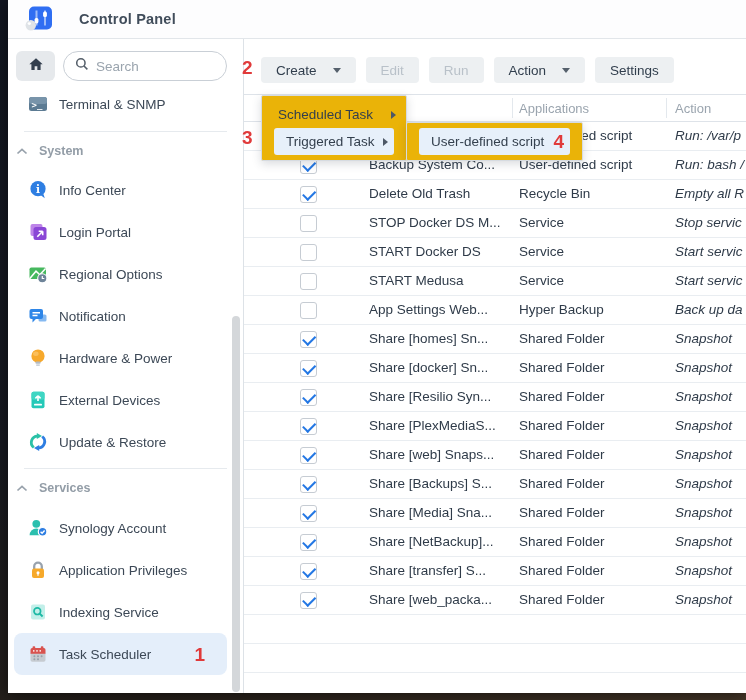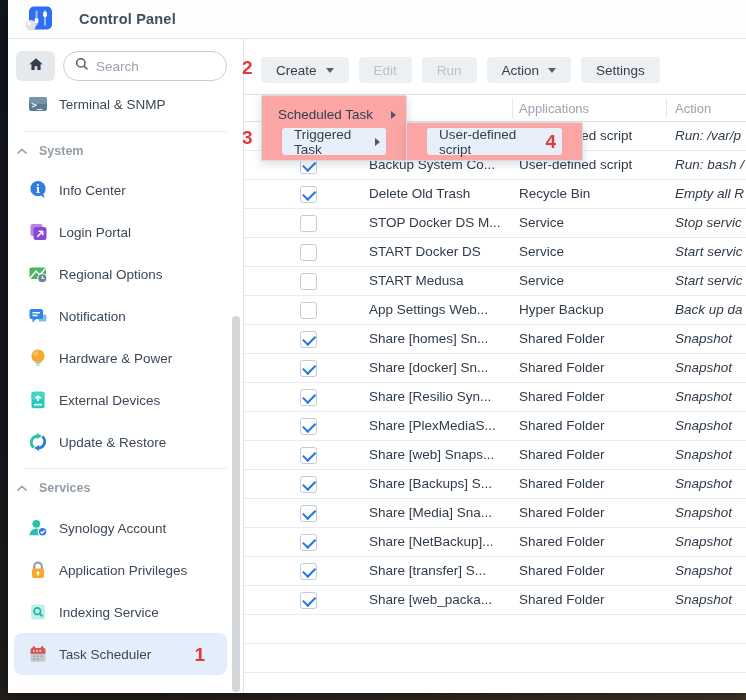--- a/index.html
+++ b/index.html
@@ -48,21 +48,21 @@
   .item-annot { margin-left:auto; margin-right:22px; }
   .item-annot:empty { display:none; }
   .scroll-thumb { position:absolute; right:3px; top:277px; width:8px; height:376px;
     background:#d4d7da; border-radius:4px; }
 
   
   .main { flex:1; position:relative; min-width:0; background:#fff; }
 
   .toolbar { position:absolute; left:0; top:0; right:0; height:55px;
     display:flex; align-items:flex-end; gap:10px; padding:0 0 11px 17px; }
-  .btn { height:26px; display:inline-flex; align-items:center; gap:9px;
+  .btn { height:26px; display:inline-flex; align-items:center; gap:16px;
     padding:0 15px; background:#edf0f2; border-radius:4px; font-size:13.5px;
     color:#313e4d; white-space:nowrap; cursor:default; }
   .btn.disabled { color:#b9c1c9; }
   .caret { width:0; height:0; border-left:4px solid transparent;
     border-right:4px solid transparent; border-top:5px solid #55606c; }
   .btn:not(.has-caret) .caret { display:none; }
 
   .thead { position:absolute; top:55px; left:0; right:0; height:28px;
     border-top:1px solid #dee3e9; border-bottom:1px solid #dee3e9; }
   .th { position:absolute; top:0; line-height:27px; font-size:13px; color:#9aa4ae; }
@@ -77,28 +77,28 @@
     background:#fff; border:1px solid #c6ccd3; border-radius:3px; }
   .cell-check.checked::after { content:""; position:absolute; left:2px; top:2.5px;
     width:10px; height:5.5px; border-left:2.6px solid #2377e4;
     border-bottom:2.6px solid #2377e4; transform:rotate(-45deg); }
   .cell { position:absolute; top:0; line-height:28px; white-space:nowrap; overflow:hidden; }
   .cell-name { left:125px; width:142px; }
   .cell-app  { left:275px; width:148px; }
   .cell-action { left:431px; right:0;font-style:italic; }
 
   
-  .menu { position:absolute; background:#fca5a5; border:1px solid #d6dbe1;
+  .menu { position:absolute; background:#eab308; border:1px solid #d6dbe1;
     border-radius:2px; box-shadow:0 3px 10px rgba(50,60,75,.18);
     padding:5px 0; z-index:5; }
   .menu1 { left:17px; top:56px; width:146px; }
   .menu2 { left:162px; top:83px; width:177px; }
   .menu-item { height:27px; display:flex; align-items:center;
     padding:0 10px 0 16px; font-size:13.5px; color:#333f4d; }
-  .menu-item.highlight { background:#e7f0fa; margin:0 20px; padding-left:12px;
+  .menu-item.highlight { background:#e7f0fa; margin:0 12px; padding-left:12px;
     padding-right:6px; border-radius:3px; }
   .sub-arrow { margin-left:auto; width:0; height:0;
     border-top:4px solid transparent; border-bottom:4px solid transparent;
     border-left:5px solid #4d5866; }
   .menu-annot { margin-left:auto; }
 
   .annot-abs { position:absolute; z-index:8; }
   .annot-2 { left:-2px; top:19px; }
   .annot-3 { left:-2px; top:89px; }
 </style>

